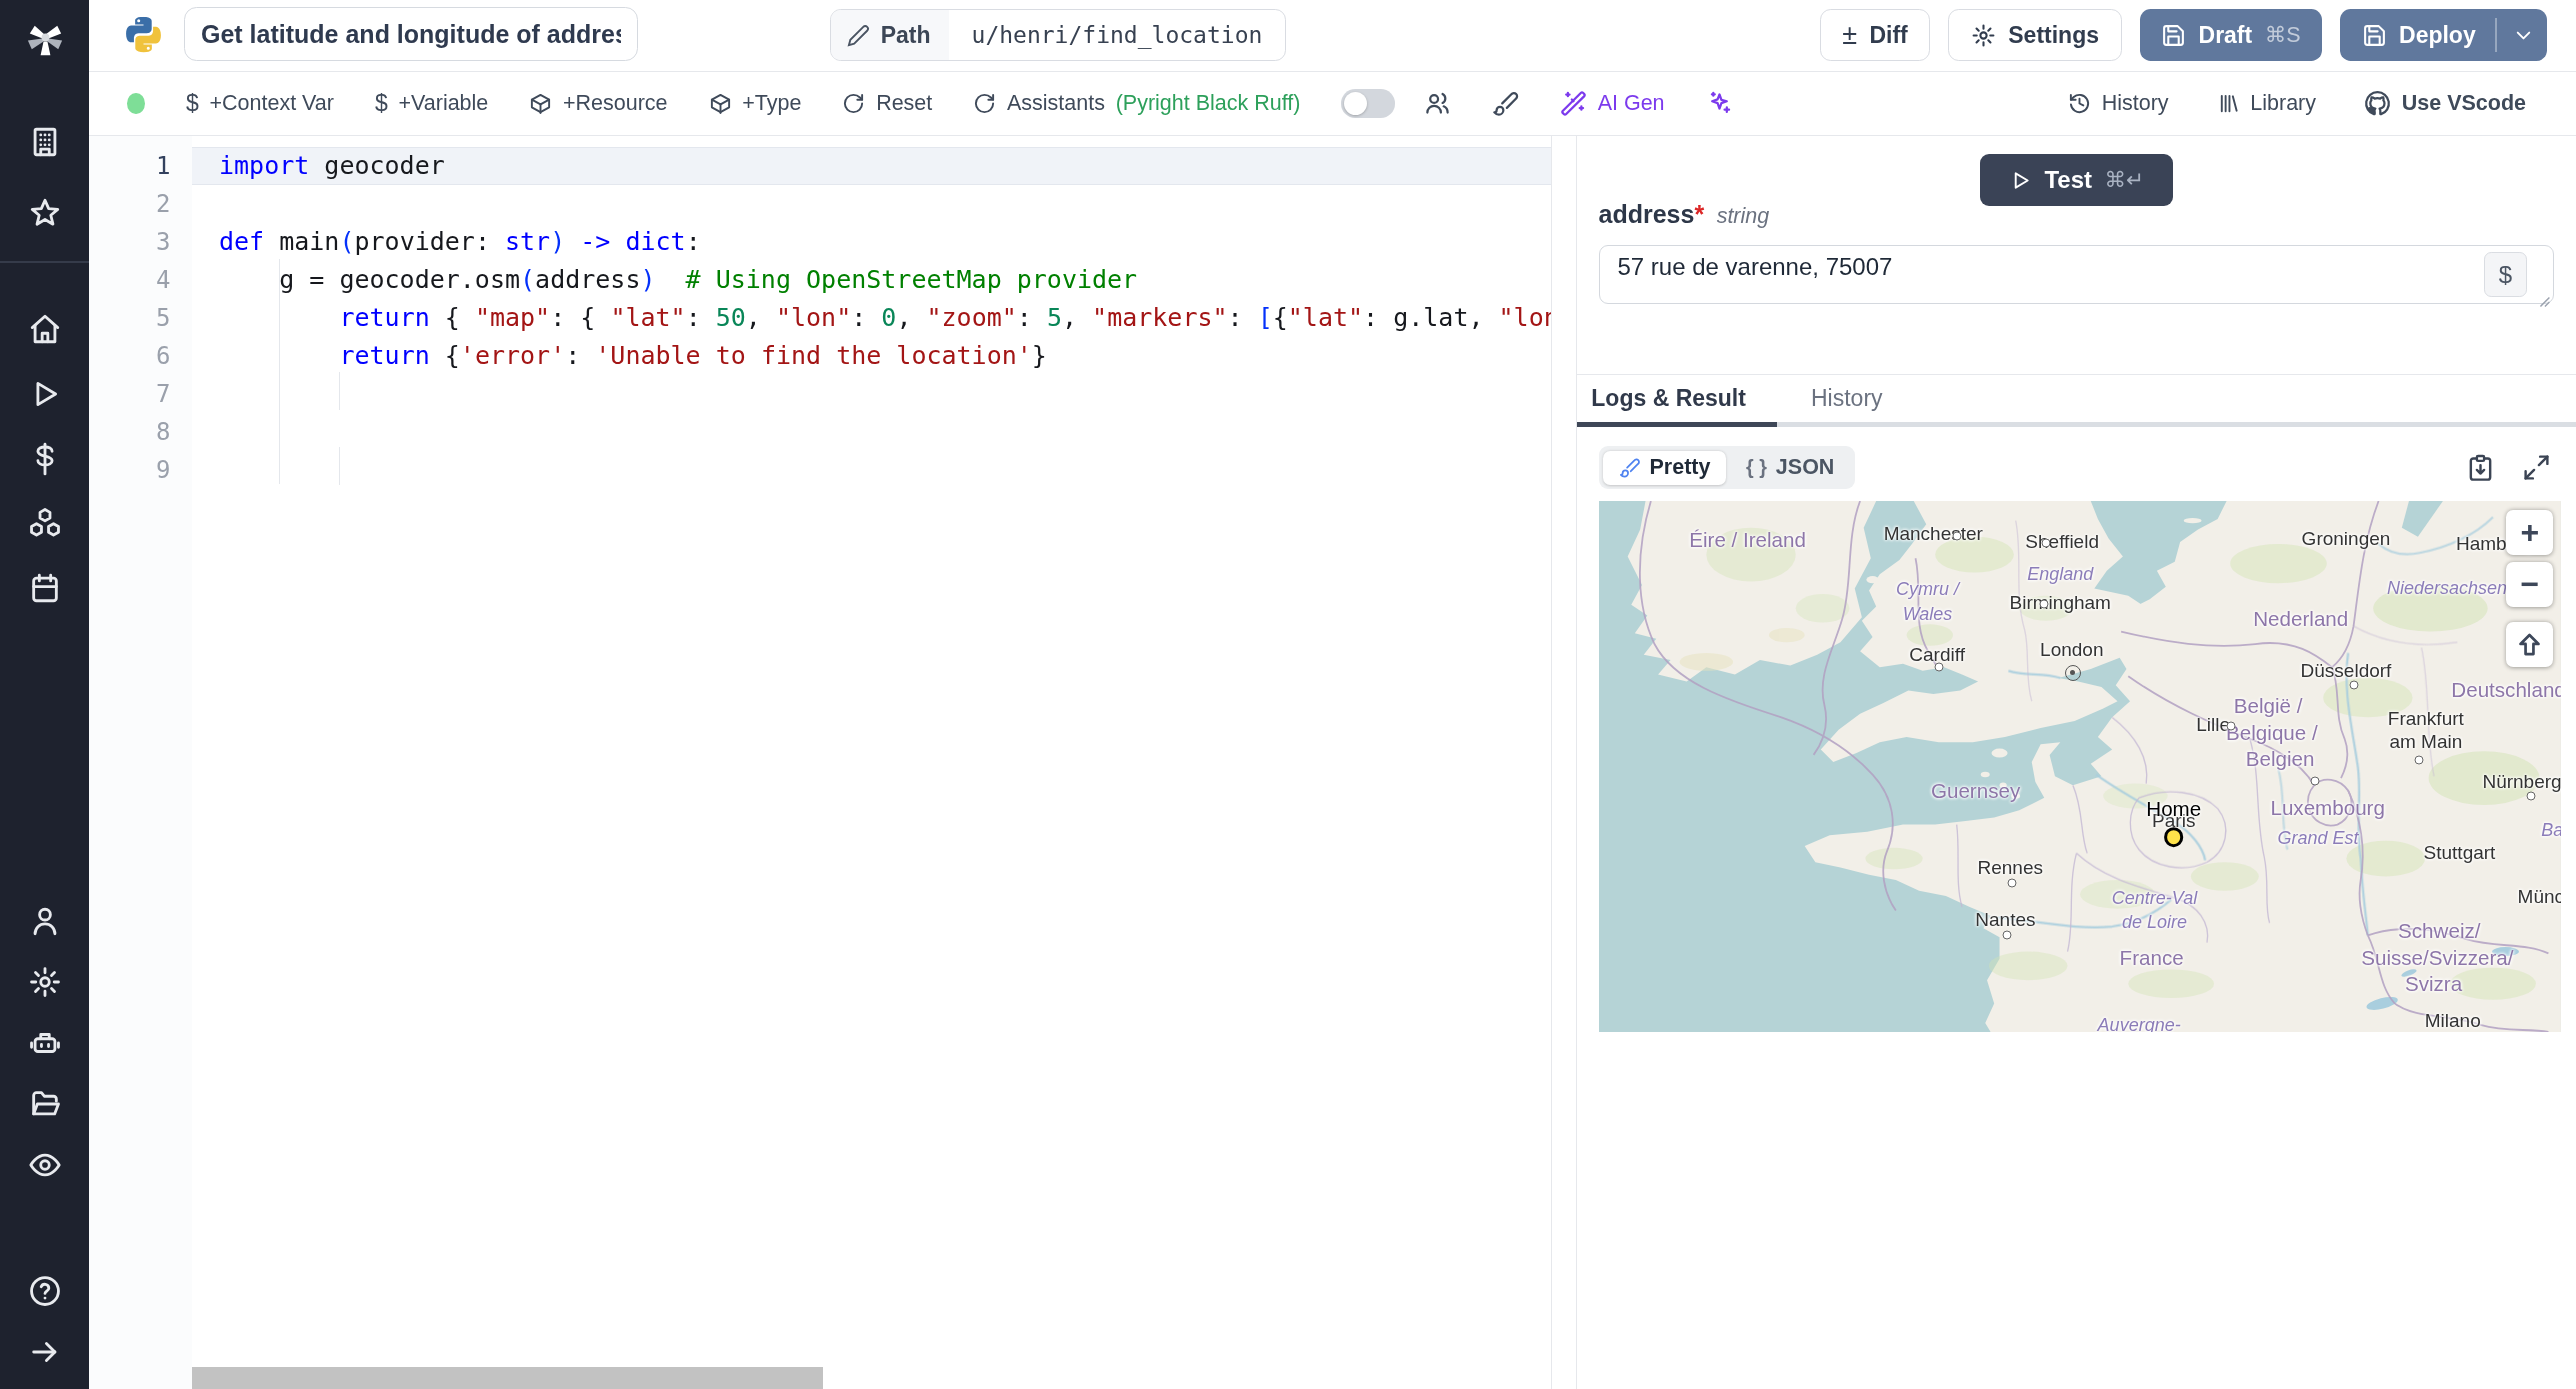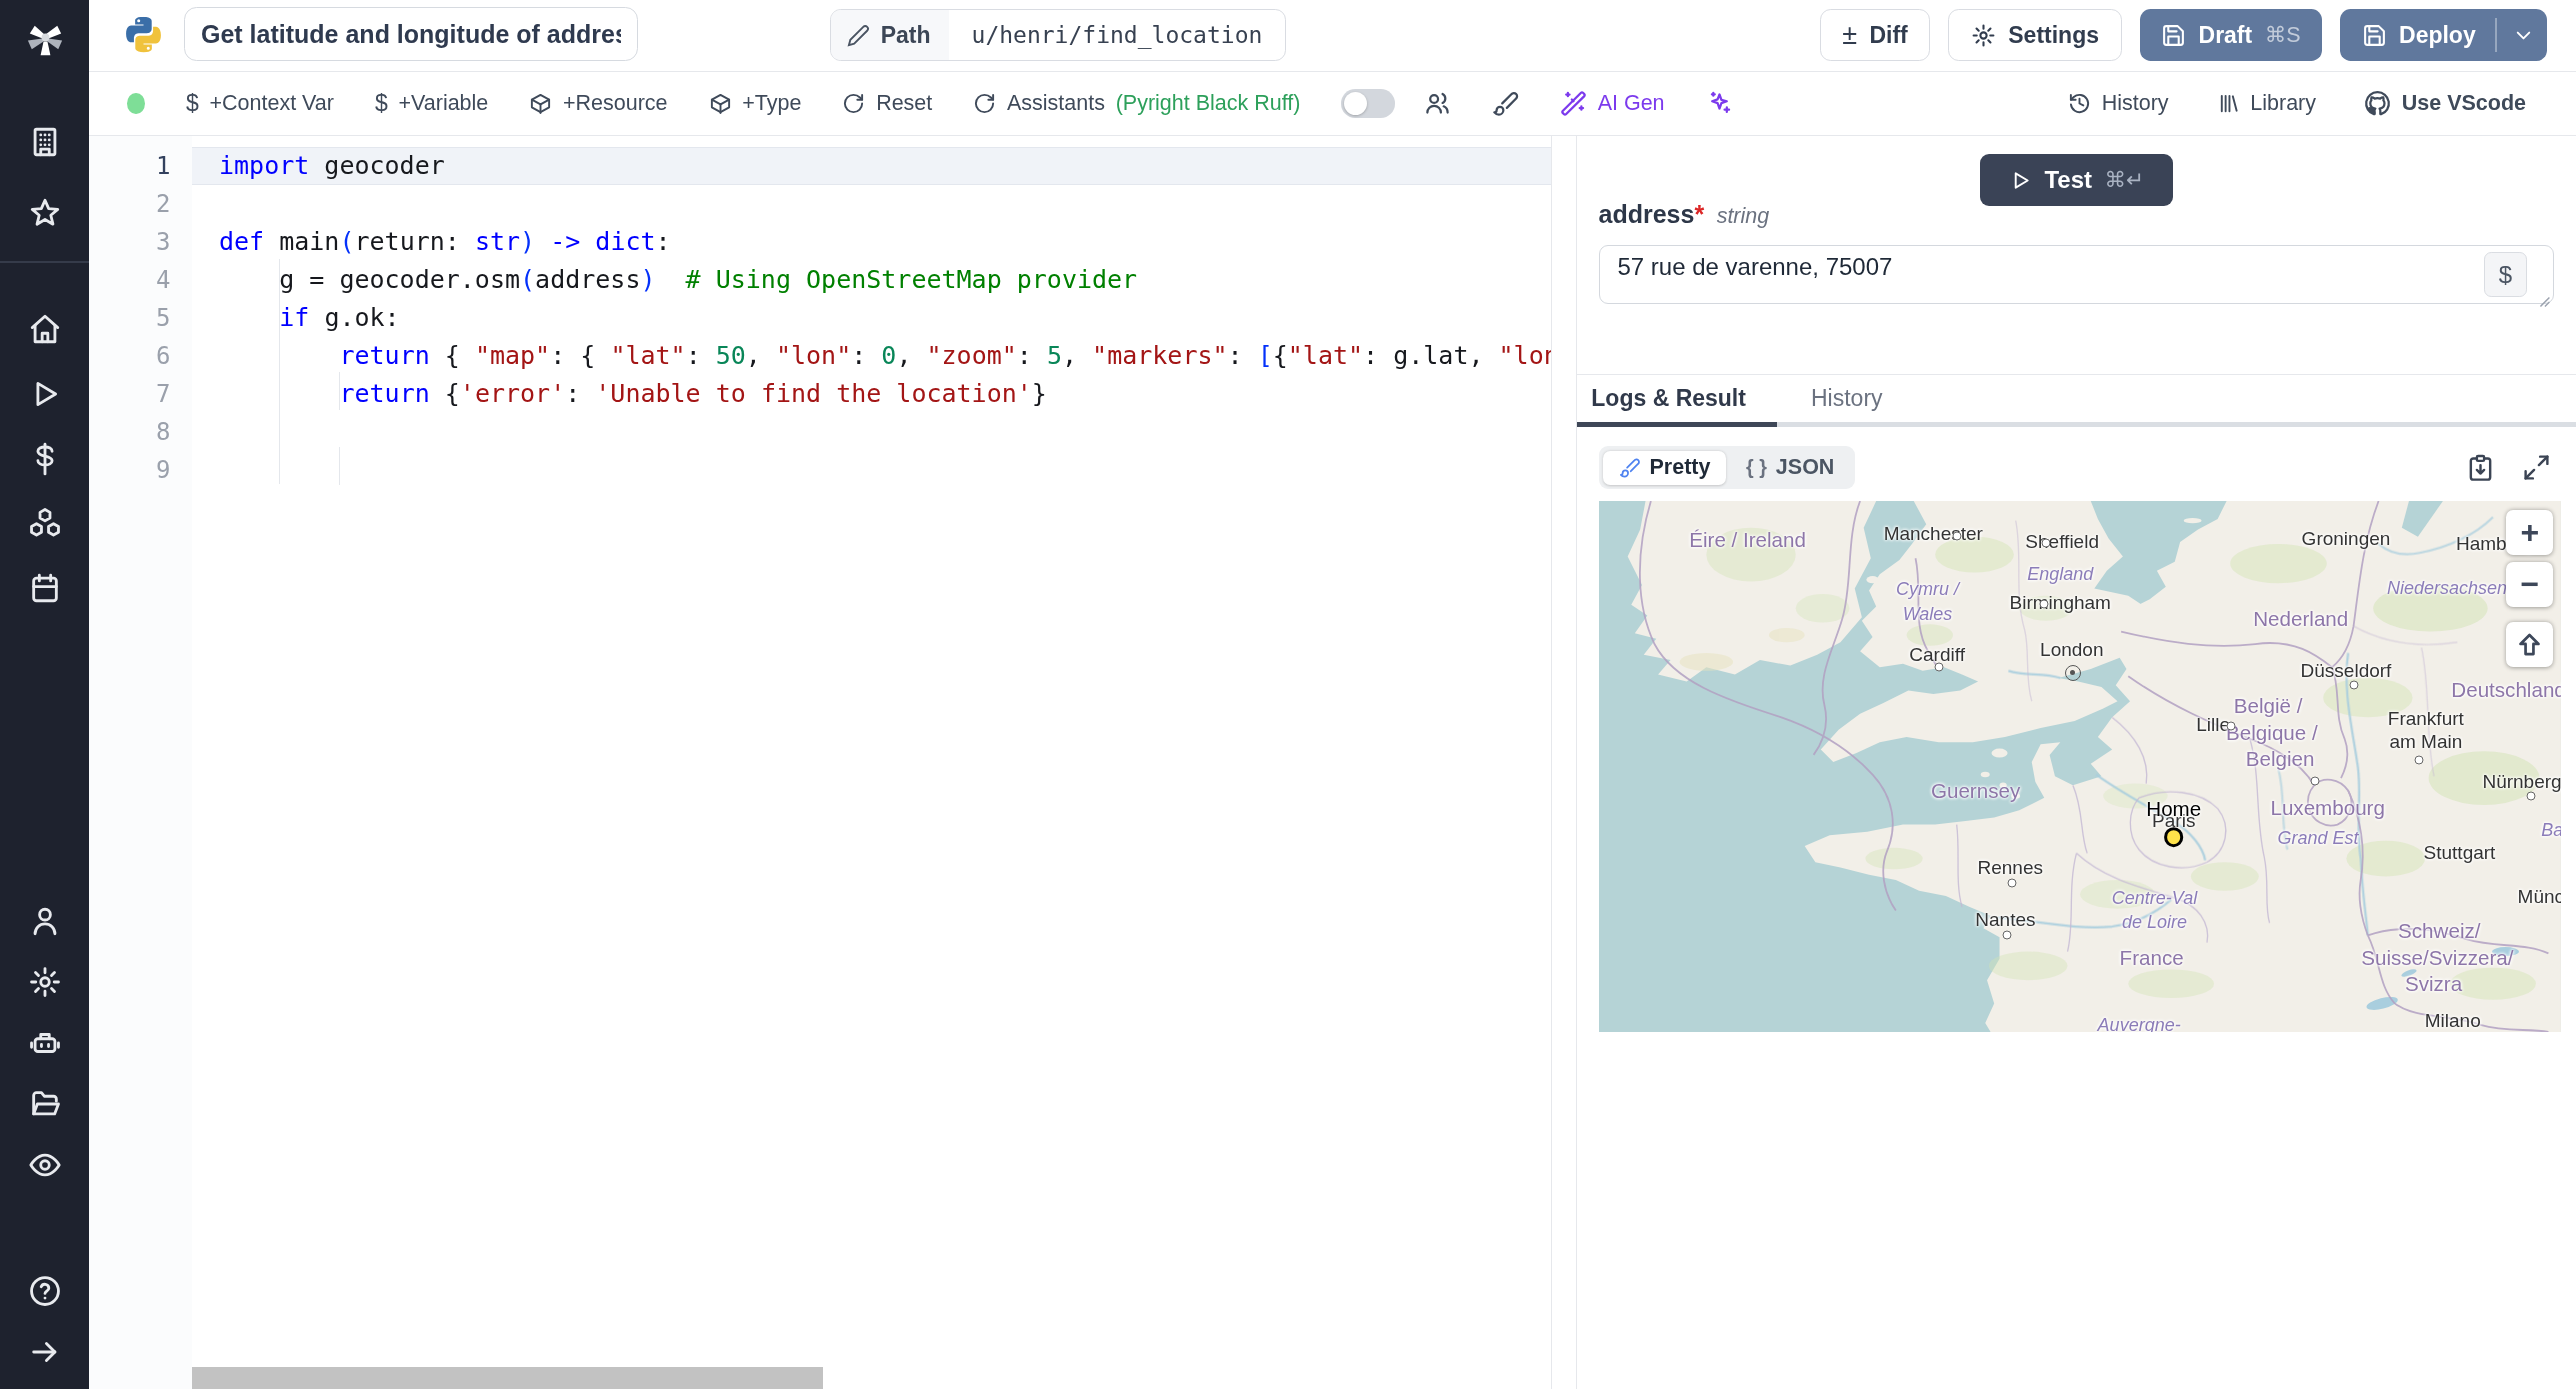--- a/index.html
+++ b/index.html
@@ -375,23 +375,22 @@
           <div class="gut-num">4</div>
           <div class="gut-num">5</div>
           <div class="gut-num">6</div>
           <div class="gut-num">7</div>
           <div class="gut-num">8</div>
           <div class="gut-num">9</div>
         </div>
       <div class="codearea" id="code-lines">
           <div class="code-line"><span class="tok-k">import</span><span class="tok-p"> geocoder</span></div>
           <div class="code-line"></div>
-          <div class="code-line"><span class="tok-k">def</span><span class="tok-p"> main</span><span class="tok-b">(</span><span class="tok-p">return: </span><span class="tok-k">str</span><span class="tok-b">)</span><span class="tok-p"> </span><span class="tok-k">-&gt;</span><span class="tok-p"> </span><span class="tok-k">dict</span><span class="tok-p">:</span></div>
+          <div class="code-line"><span class="tok-k">def</span><span class="tok-p"> main</span><span class="tok-b">(</span><span class="tok-p">provider: </span><span class="tok-k">str</span><span class="tok-b">)</span><span class="tok-p"> </span><span class="tok-k">-&gt;</span><span class="tok-p"> </span><span class="tok-k">dict</span><span class="tok-p">:</span></div>
           <div class="code-line"><span class="tok-p">    g = geocoder.osm</span><span class="tok-b">(</span><span class="tok-p">address</span><span class="tok-b">)</span><span class="tok-c">  # Using OpenStreetMap provider</span></div>
-          <div class="code-line"><span class="tok-p">    </span><span class="tok-k">if</span><span class="tok-p"> g.ok:</span></div>
           <div class="code-line"><span class="tok-p">        </span><span class="tok-k">return</span><span class="tok-p"> { </span><span class="tok-s">"map"</span><span class="tok-p">: { </span><span class="tok-s">"lat"</span><span class="tok-p">: </span><span class="tok-n">50</span><span class="tok-p">, </span><span class="tok-s">"lon"</span><span class="tok-p">: </span><span class="tok-n">0</span><span class="tok-p">, </span><span class="tok-s">"zoom"</span><span class="tok-p">: </span><span class="tok-n">5</span><span class="tok-p">, </span><span class="tok-s">"markers"</span><span class="tok-p">: </span><span class="tok-b">[</span><span class="tok-p">{</span><span class="tok-s">"lat"</span><span class="tok-p">: g.lat, </span><span class="tok-s">"lon"</span></div>
           <div class="code-line"><span class="tok-p">        </span><span class="tok-k">return</span><span class="tok-p"> {</span><span class="tok-s">'error'</span><span class="tok-p">: </span><span class="tok-s">'Unable to find the location'</span><span class="tok-p">}</span></div>
         </div>
       <div class="guide" style="left:190px;top:123px;height:225px"></div>
       <div class="guide" style="left:250px;top:236px;height:38px"></div>
       <div class="guide" style="left:250px;top:311px;height:38px"></div>
       <div class="hscroll"></div>
     </section>
 
     <div class="splitter"></div>

